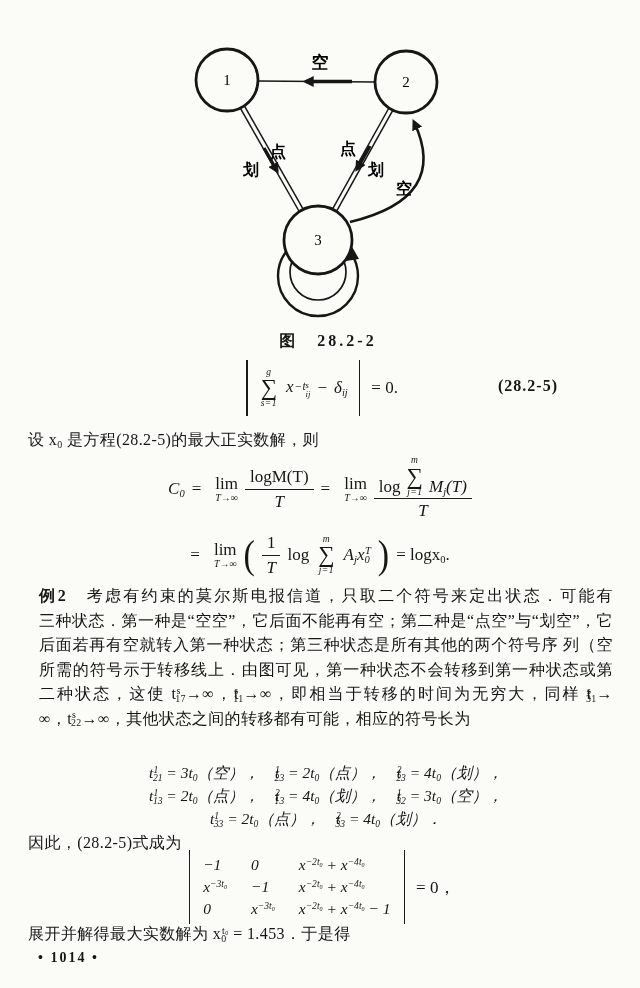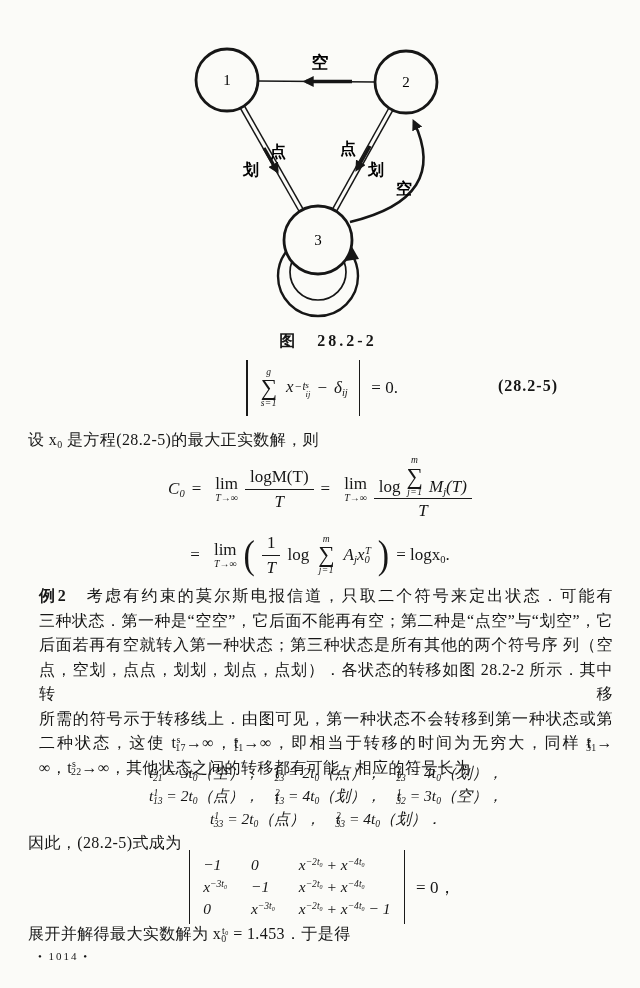--- a/index.html
+++ b/index.html
@@ -25,21 +25,21 @@
   .frac .den{padding-top:1px;}
   .bp{font-size:34px;font-weight:400;line-height:0;transform:scaleY(1.15);}
   
   .prose{font-size:16px;letter-spacing:0.4px;line-height:24.5px;}
   .pline{text-align:justify;text-align-last:justify;margin-left:11px;}
   .pline.last{text-align-last:left;}
   .ptag{font-weight:bold;letter-spacing:1px;}
   .tline{text-align:center;font-size:15.5px;line-height:23px;font-style:italic;padding-left:12px;}
   .detgrid{display:grid;grid-template-columns:auto auto auto;column-gap:24px;row-gap:4px;
            font-size:15.5px;font-style:italic;text-align:left;padding:3px 2px;}
-  .pagenum{font-weight:normal;font-size:11px;letter-spacing:2px;}
+  .pagenum{font-weight:bold;font-size:14px;letter-spacing:2px;}
   .exps{display:inline-flex;flex-direction:column;align-items:flex-start;line-height:1;
         font-size:68%;vertical-align:0.15em;margin-left:1px;font-style:italic;}
   .caption{font-size:16px;font-weight:600;letter-spacing:3px;text-align:center;}
   svg text{font-family:"Liberation Serif","DejaVu Serif",serif;}
 </style>
 </head>
 <body>
 
 <div id="page">
 
@@ -160,21 +160,20 @@
     </span>
     <span class="mx">A<sub>j</sub>x<sub>0</sub><sup>T</sup></span>
     <span class="bp">)</span>
     <span>= logx<sub>0</sub>.</span>
   </div>
 
   <div class="abs prose" style="left:28px;top:584px;width:585px;">
     <div class="pline"><span class="ptag">例2</span><span>　考虑有约束的莫尔斯电报信道，只取二个符号来定出状态．可能有</span></div>
     <div class="pline">三种状态．第一种是“空空”，它后面不能再有空；第二种是“点空”与“划空”，它</div>
     <div class="pline">后面若再有空就转入第一种状态；第三种状态是所有其他的两个符号序 列（空</div>
-    <div class="pline">点，空划，点点，划划，划点，点划）．各状态的转移如图 28.2-2 所示．其中转移</div>
     <div class="pline">所需的符号示于转移线上．由图可见，第一种状态不会转移到第一种状态或第</div>
     <div class="pline">二种状态，这使 t<sup>s</sup><sub>17</sub>→∞，t<sup>s</sup><sub>11</sub>→∞，即相当于转移的时间为无穷大，同样 t<sup>s</sup><sub>31</sub>→</div>
     <div class="pline last">∞，t<sup>s</sup><sub>22</sub>→∞，其他状态之间的转移都有可能，相应的符号长为</div>
   </div>
 
   <div class="abs" style="left:0;top:761px;width:640px;">
     <div class="tline">t<sup>1</sup><sub>21</sub> = 3t<sub>0</sub>（空），　t<sup>1</sup><sub>23</sub> = 2t<sub>0</sub>（点），　t<sup>2</sup><sub>23</sub> = 4t<sub>0</sub>（划），</div>
     <div class="tline">t<sup>1</sup><sub>13</sub> = 2t<sub>0</sub>（点），　t<sup>2</sup><sub>13</sub> = 4t<sub>0</sub>（划），　t<sup>1</sup><sub>32</sub> = 3t<sub>0</sub>（空），</div>
     <div class="tline">t<sup>1</sup><sub>33</sub> = 2t<sub>0</sub>（点），　t<sup>2</sup><sub>33</sub> = 4t<sub>0</sub>（划）．</div>
   </div>

